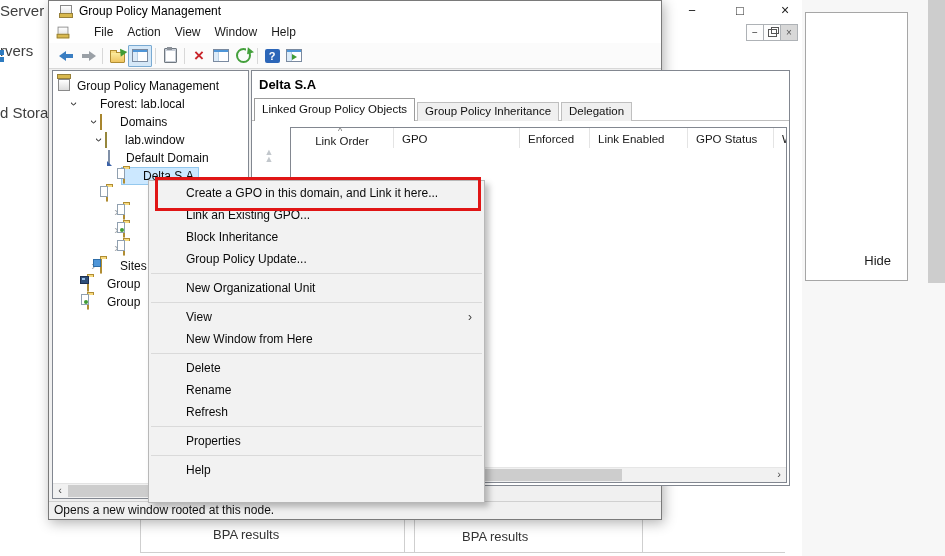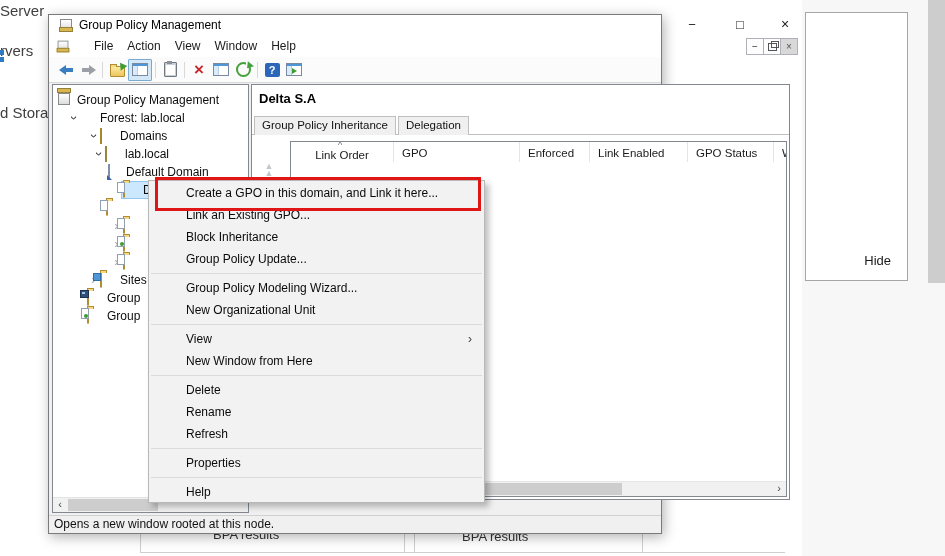--- a/index.html
+++ b/index.html
@@ -14,21 +14,21 @@
   .side-panel{left:805px;top:12px;width:101px;height:267px;background:#fff;border:1px solid #a6a6a6}
   .hide-link{position:absolute;right:16px;bottom:12px;font-size:13px;color:#1a1a1a}
   .frag{position:absolute;left:0;font-size:15px;color:#3f3f3f;white-space:nowrap}
   .bluefrag{left:0;top:50px;width:4px;height:12px;
             background:linear-gradient(#2e7bc0 0 5px,rgba(0,0,0,0) 5px 7px,#2e7bc0 7px 12px)}
   .vline{position:absolute;width:1px;background:#cfcfcf}
   .hline{position:absolute;height:1px;background:#cfcfcf}
   .bpa{position:absolute;font-size:13px;color:#333}
 
   
-  .gpmc{left:48px;top:14px;width:614px;height:520px;background:#f0f0f0;border:1px solid #7a7a7a;
+  .gpmc{left:48px;top:0;width:614px;height:520px;background:#f0f0f0;border:1px solid #7a7a7a;
         box-sizing:border-box;box-shadow:2px 3px 12px rgba(0,0,0,.30)}
   .titlebar{position:absolute;left:0;top:0;right:0;height:20px;background:#fff;border-bottom:1px solid #dadada;display:flex;align-items:center}
   .title-text{margin-left:6px;font-size:12px;color:#000}
   .capbtn{position:absolute;top:1px;width:18px;height:17px;text-align:center;line-height:17px;font-size:13px;color:#222}
   .menubar{position:absolute;left:0;top:20px;right:0;height:22px;background:#fff;border-bottom:4px solid #a21caf;display:flex;align-items:center}
   .menu-items{display:flex;margin-left:17px}
   .menu-item{padding:0 7px;font-size:12px;color:#1a1a1a}
   .mdi{position:absolute;top:3px;width:16px;height:15px;border:1px solid #aeb2b6;background:#fdfdfd;
        display:flex;align-items:center;justify-content:center;font-size:10px;line-height:10px;color:#333}
   .mdi.close-b{background:#d8d8d8;color:#555}
@@ -222,21 +222,21 @@
         <span>Forest: lab.local</span>
       </div>
       <div class="trow p-l2c">
         <span class="chev open">›</span>
         <span class="ticon"><span class="icon-domains"></span></span>
         <span>Domains</span>
       </div>
       <div class="trow p-l3">
         <span class="chev open">›</span>
         <span class="ticon"><span class="icon-domain"></span></span>
-        <span>lab.local</span>
+        <span>lab.window</span>
       </div>
       <div class="trow p-l4">
         <span class="ticon"><span class="icon-gpo"></span></span>
         <span>Default Domain</span>
       </div>
       <div class="trow" style="padding-left:69px">
         <span class="sel">
           <span class="ticon"><span class="fold"><span class="ov-page"></span></span></span>
           <span>Delta S.A</span>
         </span>
@@ -277,20 +277,21 @@
     <div class="tree-hscroll">
       <span class="sb-btn" style="left:0">‹</span>
       <span class="sb-thumb" style="left:15px;width:90px"></span>
     </div>
   </div>
 
   <div class="detailpane">
     <div class="dheader">Delta S.A</div>
     <div class="tabline"></div>
     <div class="tabs">
+      <span class="tab active">Linked Group Policy Objects</span>
       <span class="tab">Group Policy Inheritance</span>
       <span class="tab">Delegation</span>
     </div>
     <div class="dblup">
       <div>▲</div>
       <div>▲</div>
     </div>
     <div class="list">
       <div class="lhead">
         <div class="lcol center" style="width:103px">
@@ -313,21 +314,20 @@
 
   <div class="statusbar">Opens a new window rooted at this node.</div>
 </div>
 
 <div class="abs cmenu">
   <div class="mitem">Create a GPO in this domain, and Link it here...</div>
   <div class="mitem">Link an Existing GPO...</div>
   <div class="mitem">Block Inheritance</div>
   <div class="mitem">Group Policy Update...</div>
   <div class="msep"></div>
-  <div class="mitem">Group Policy Modeling Wizard...</div>
   <div class="mitem">New Organizational Unit</div>
   <div class="msep"></div>
   <div class="mitem">
     <span>View</span>
     <span class="subarrow">›</span>
   </div>
   <div class="mitem">New Window from Here</div>
   <div class="msep"></div>
   <div class="mitem">Delete</div>
   <div class="mitem">Rename</div>

